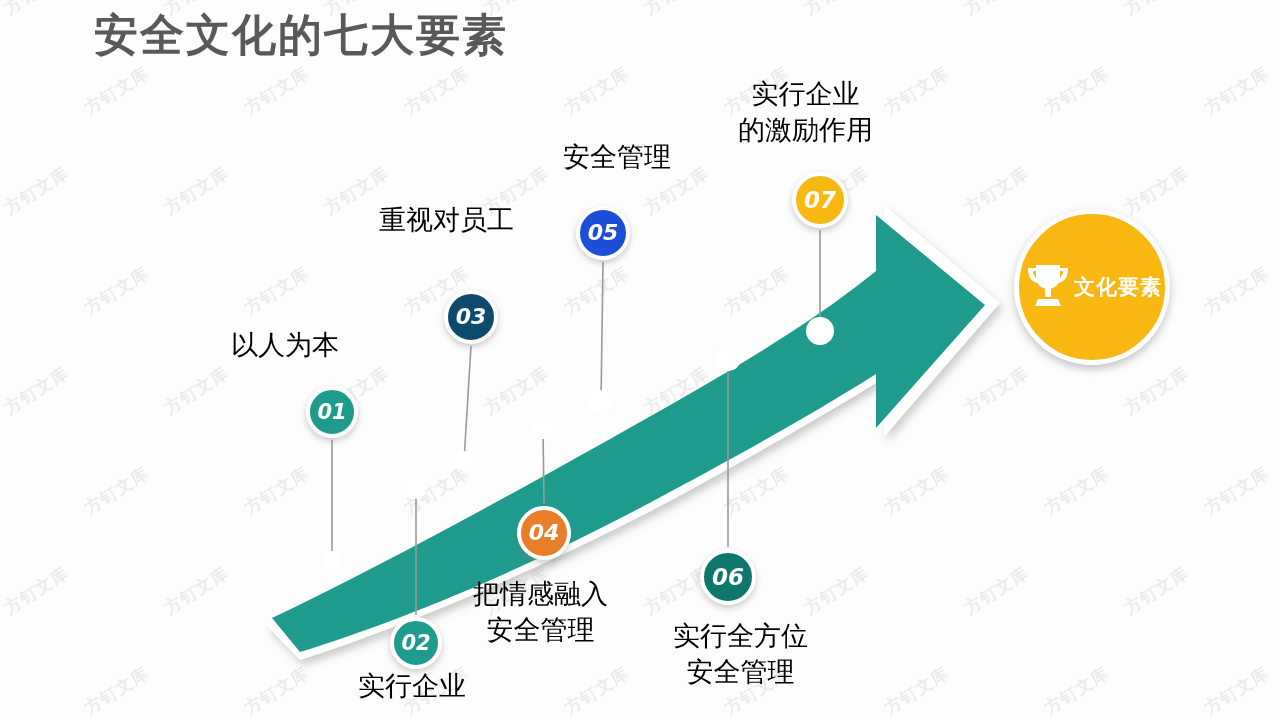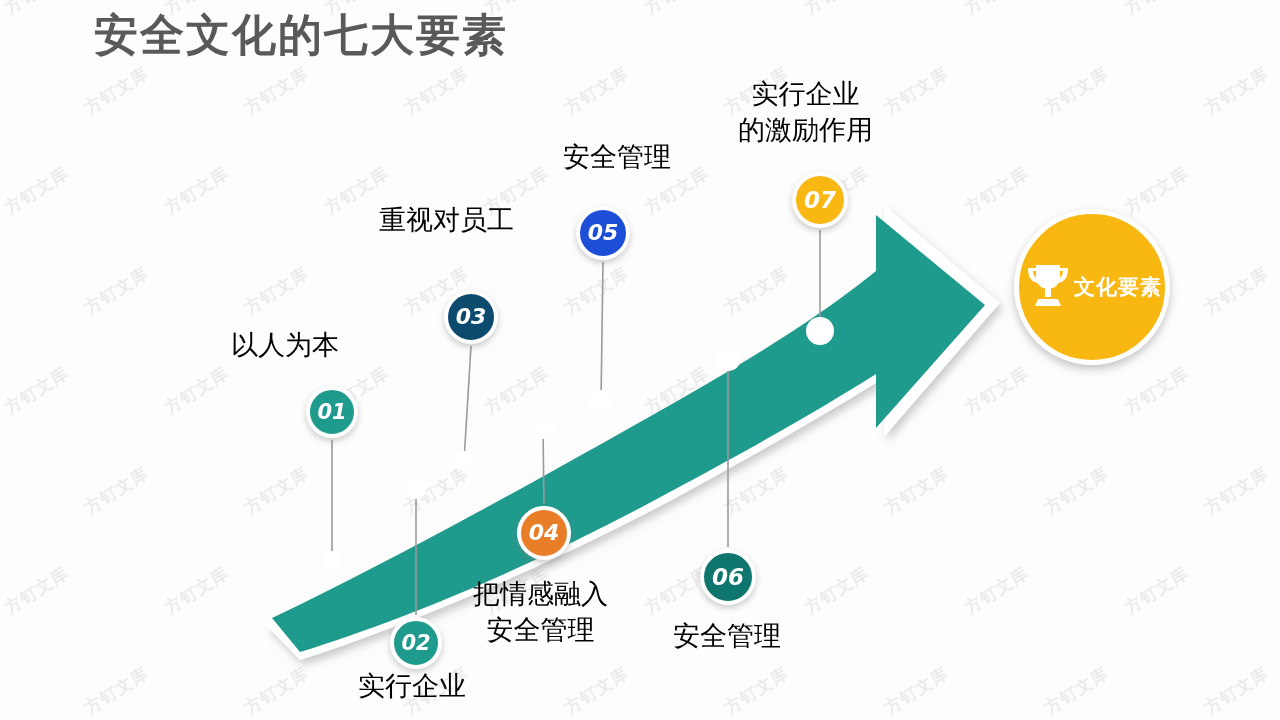--- a/index.html
+++ b/index.html
@@ -273,20 +273,21 @@
         <div>重视对员工</div>
       </div>
       <div class="label" style="left: 473px; top: 577px;">
         <div>把情感融入</div>
         <div>安全管理</div>
       </div>
       <div class="label" style="left: 563px; top: 140px;">
         <div>安全管理</div>
       </div>
       <div class="label" style="left: 673px; top: 619px;">
+        <div>实行全方位</div>
         <div>安全管理</div>
       </div>
       <div class="label" style="left: 738px; top: 77px;">
         <div>实行企业</div>
         <div>的激励作用</div>
       </div>
     </div>
 
   <div id="goal">
     <svg class="trophy" width="52" height="46" viewBox="0 0 52 46">

